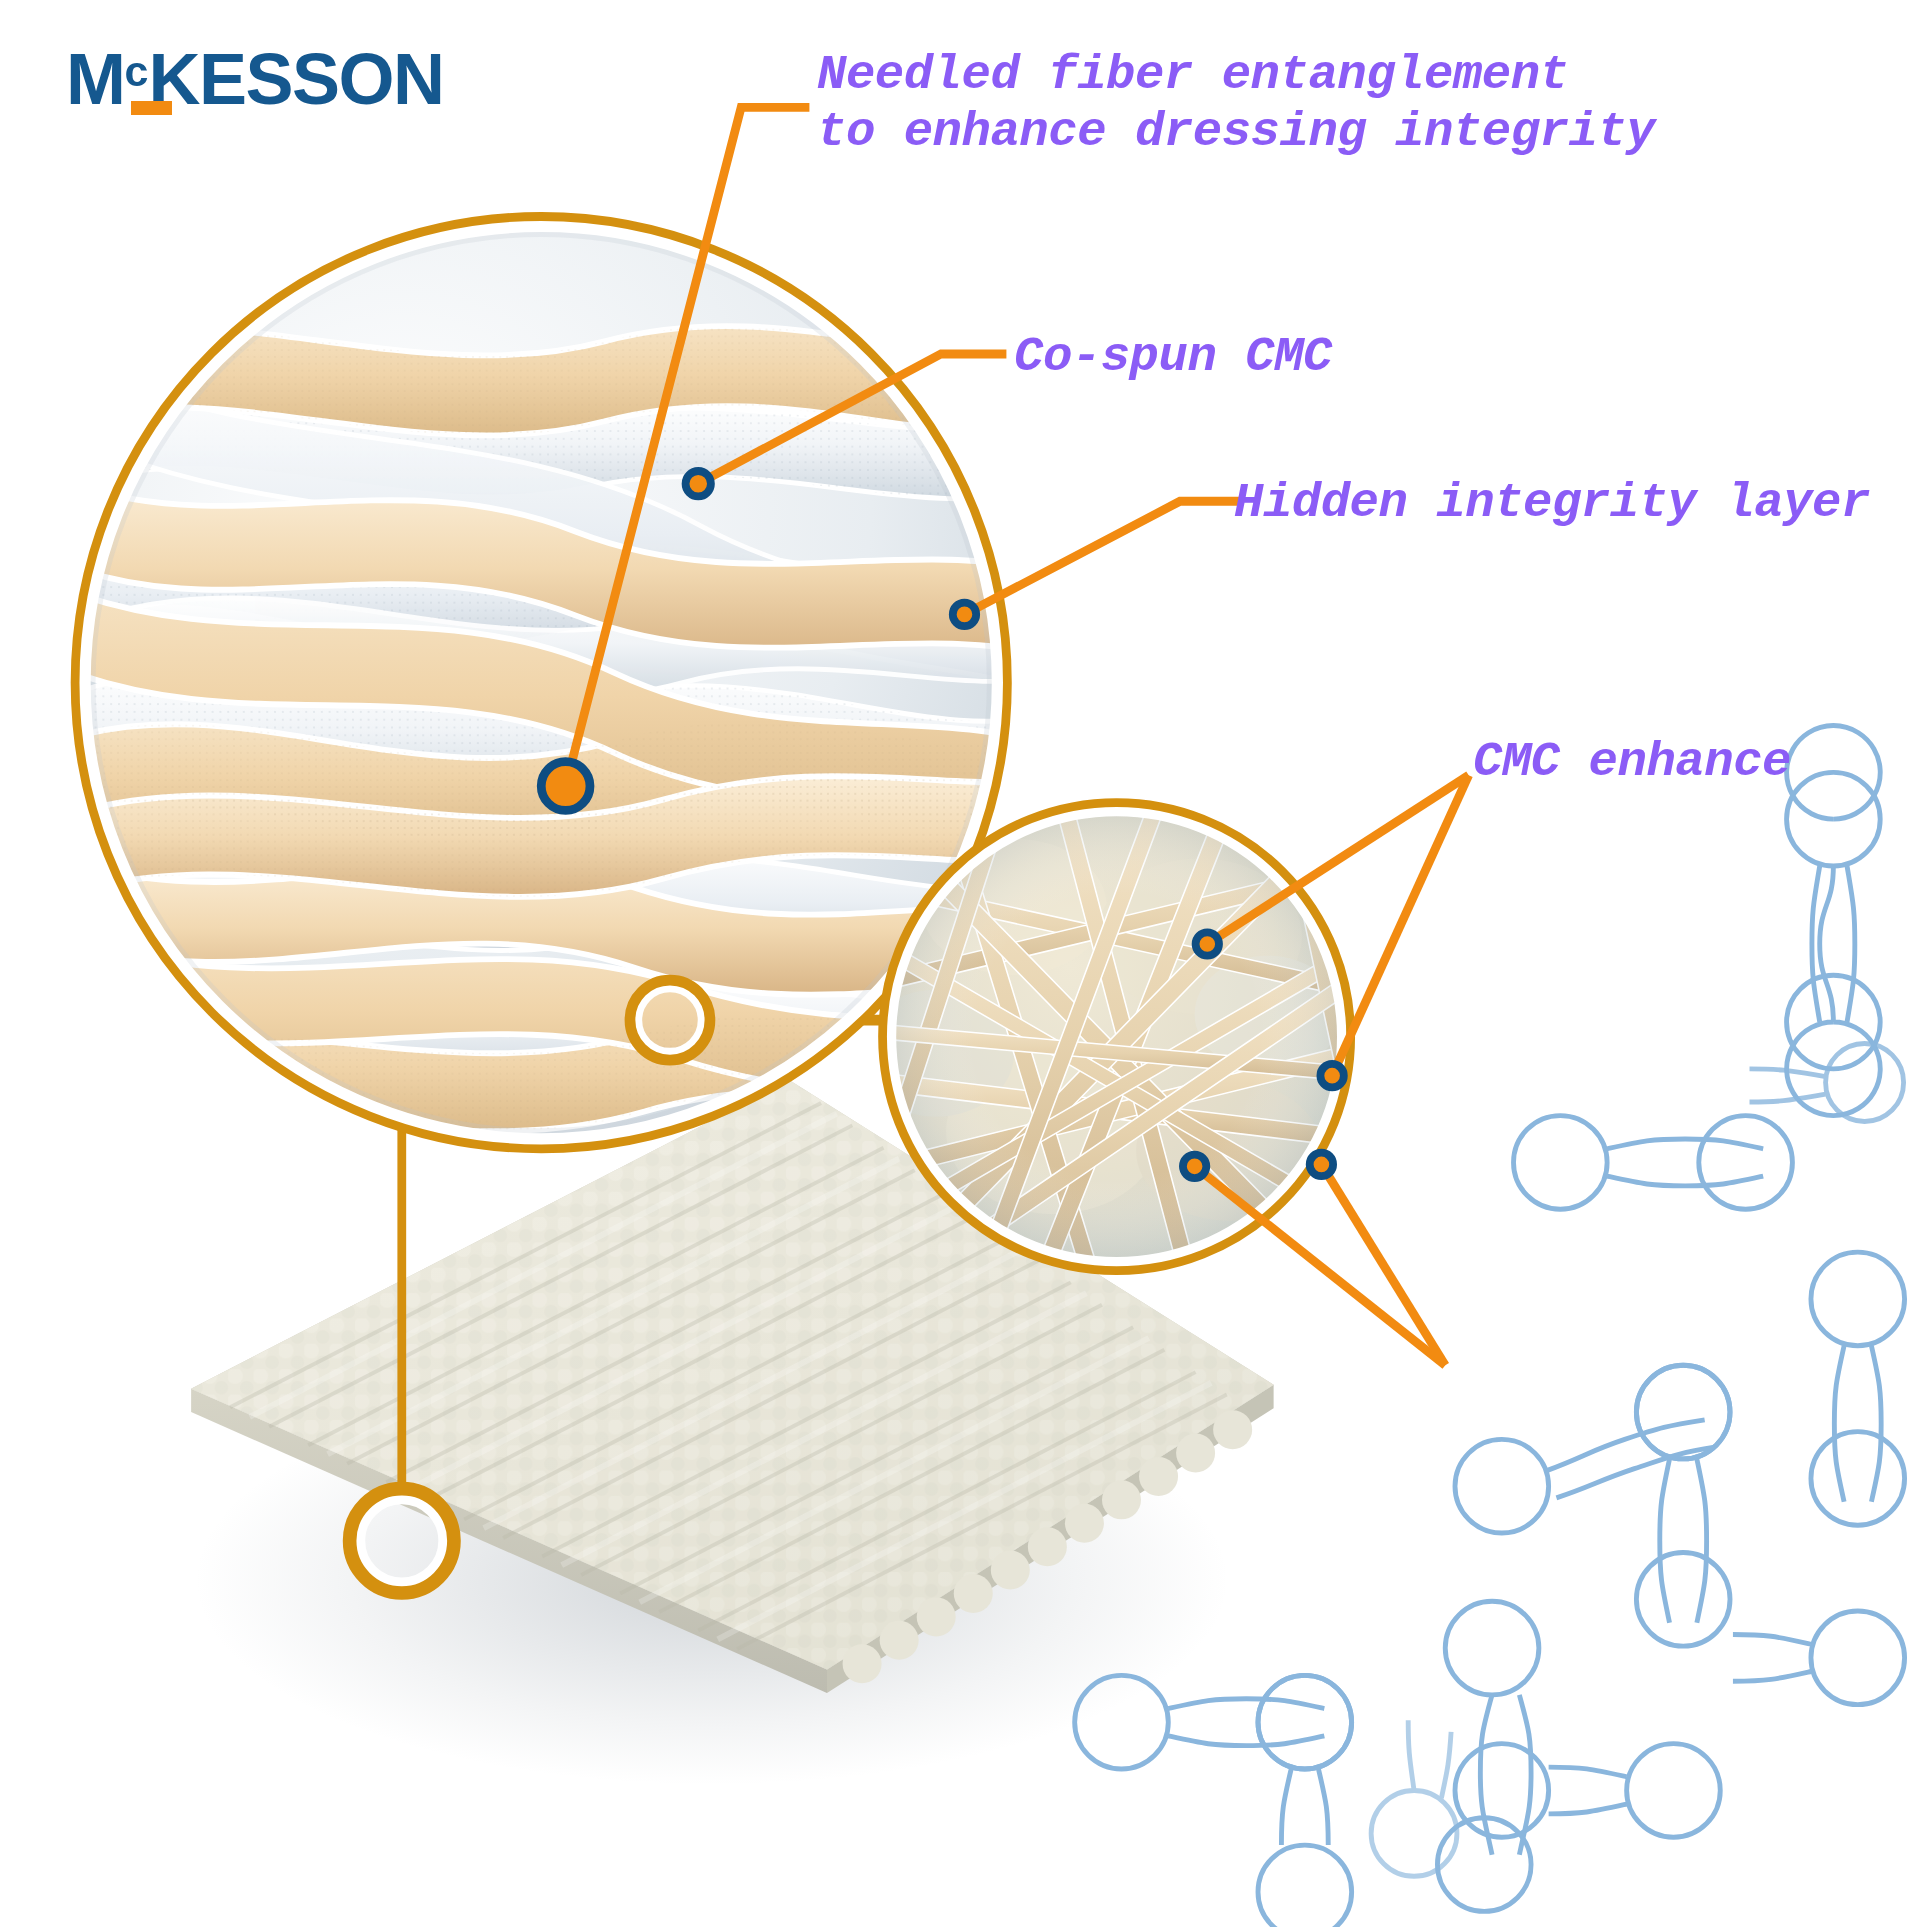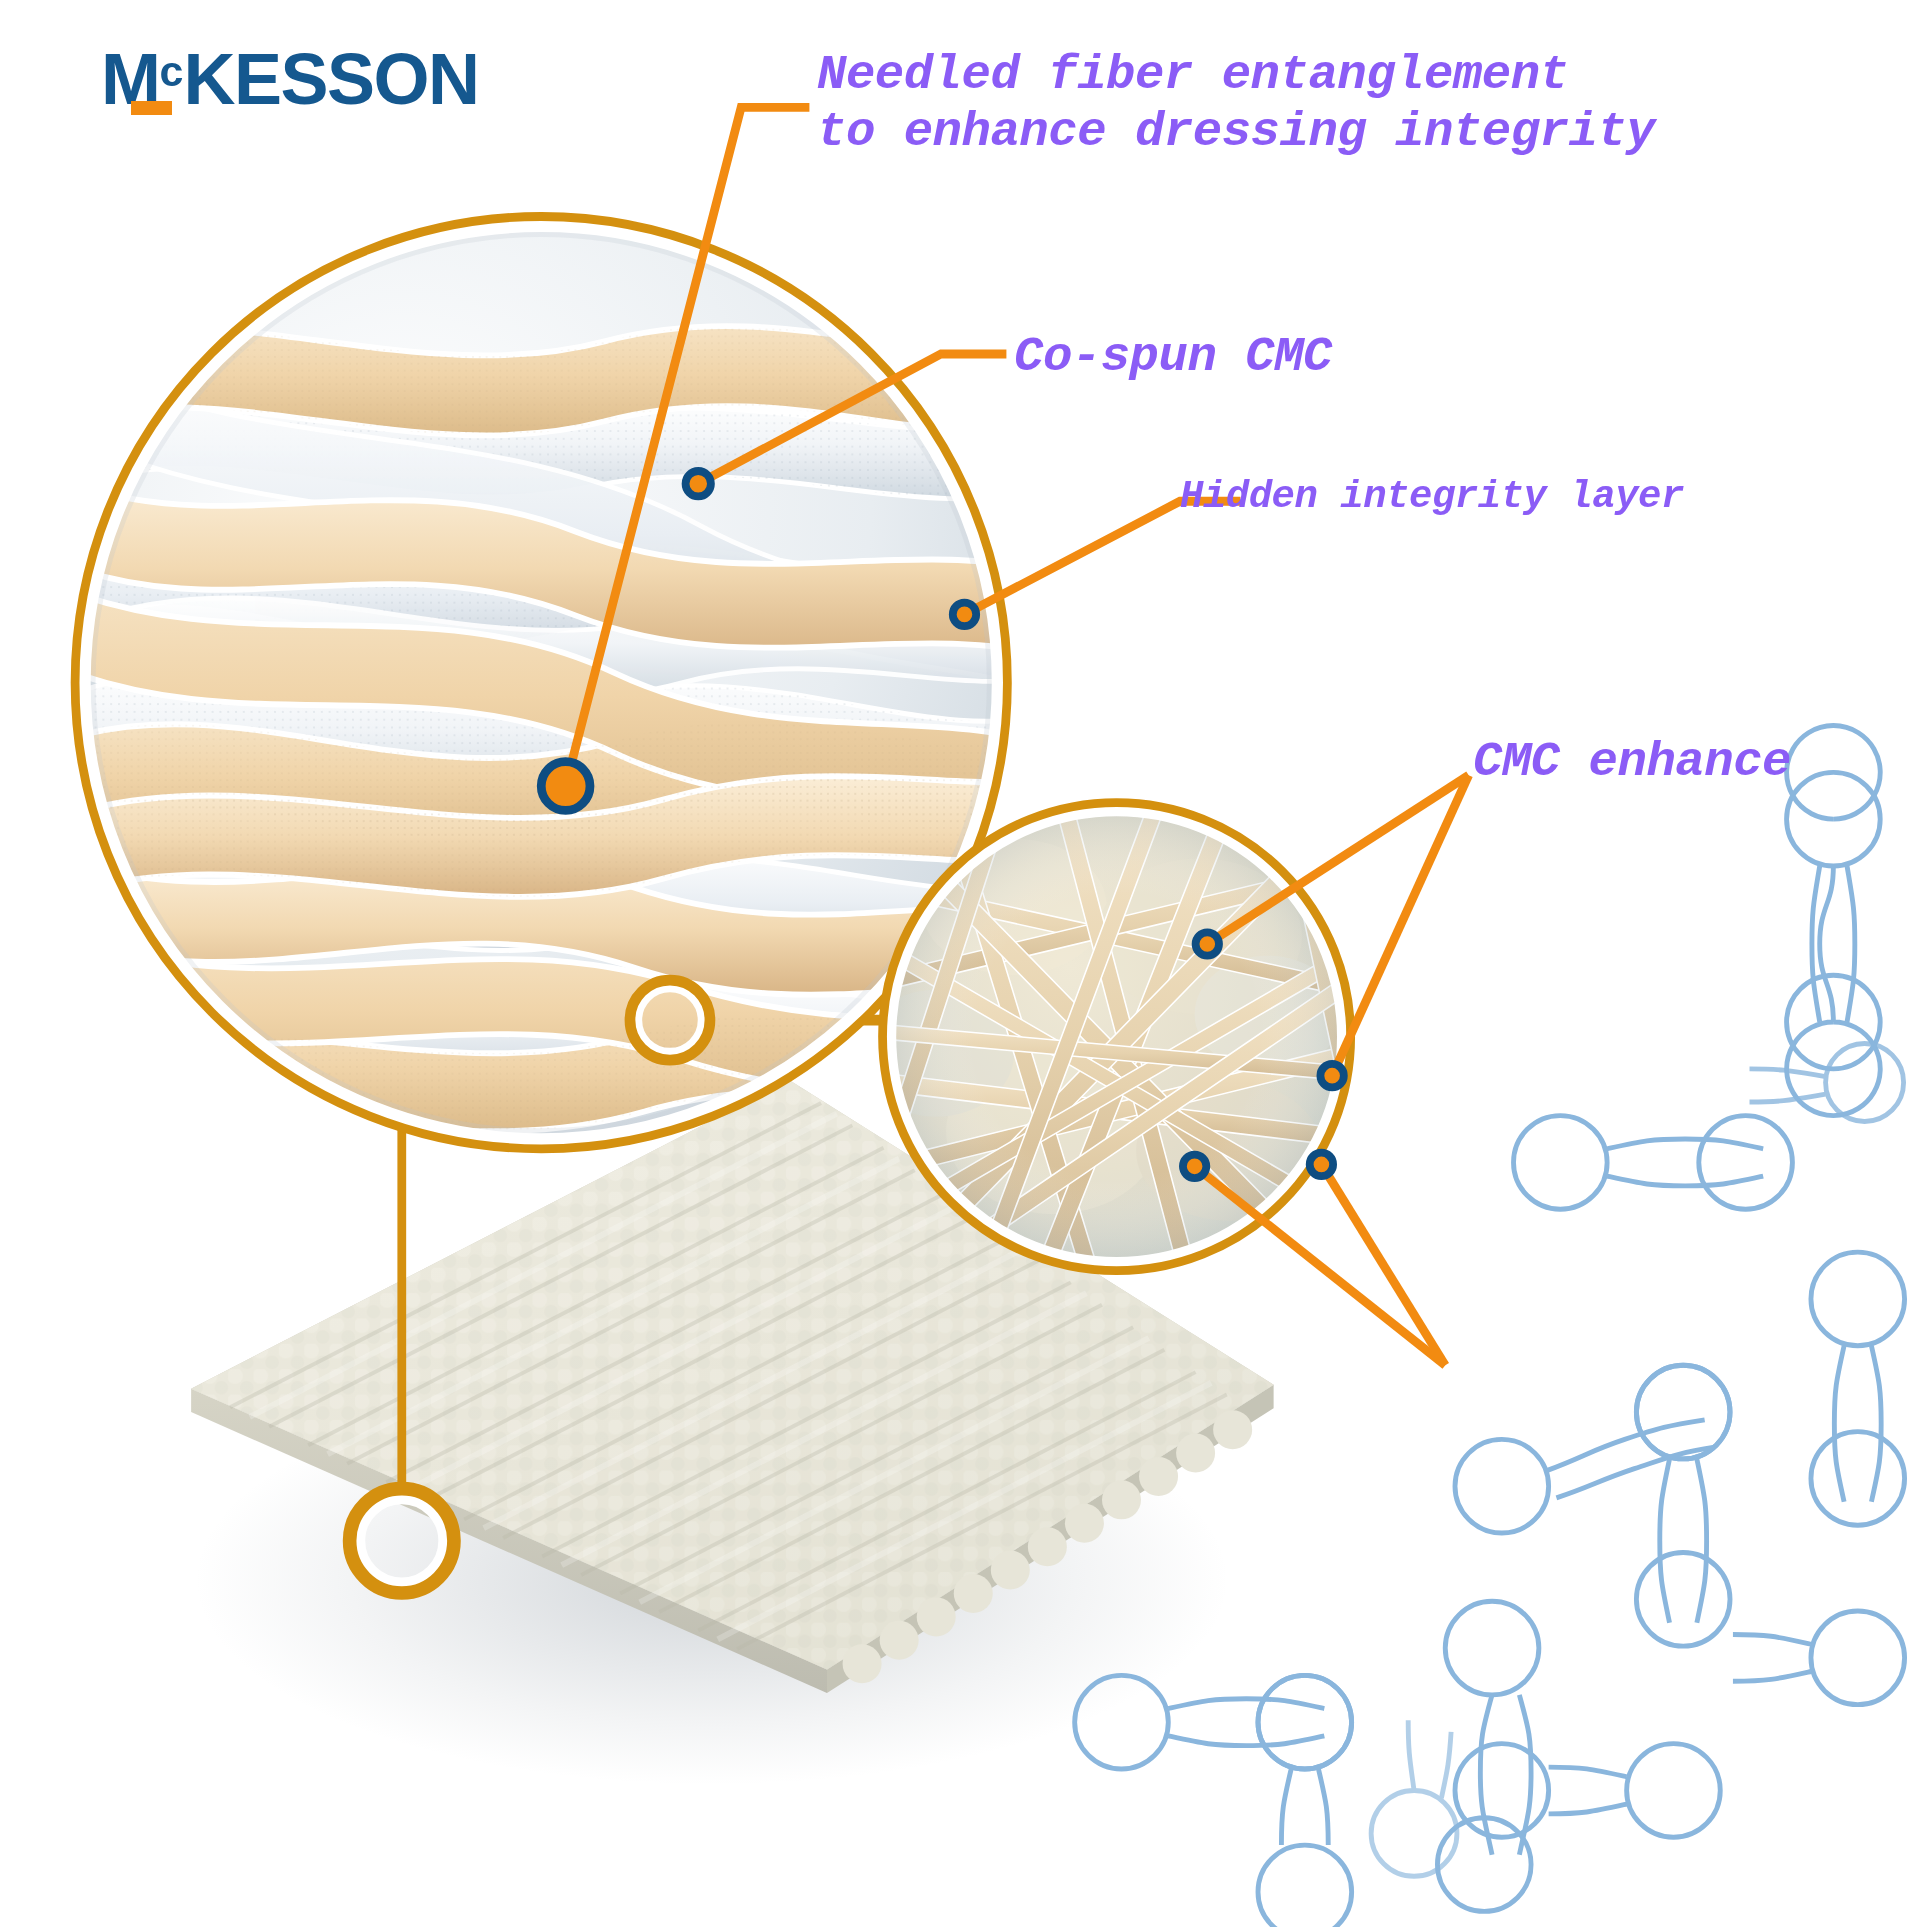--- a/index.html
+++ b/index.html
@@ -29,21 +29,20 @@
     position: absolute;
     left: 66px;
     top: 43px;
     font-family: "Liberation Sans", sans-serif;
     font-weight: bold;
     font-size: 72px;
     letter-spacing: -1.5px;
     color: #15588f;
     white-space: nowrap;
     line-height: 1;
-    margin-left: 35px;
   }
   .logo .lg-m { font-size: 72px; }
   .logo .lg-c {
     font-size: 43px;
     position: relative;
     top: -17.6px;
     letter-spacing: 0;
   }
   .logo .lg-rest { font-size: 72px; }
   .logo-bar {
@@ -60,21 +59,21 @@
     color: #8b5cf6;
     font-weight: bold;
     font-style: italic;
     font-family: Liberation Mono, monospace;
     line-height: 1.17;
     white-space: pre-line;
     letter-spacing: -0.5px;
   }
   #lbl-needled { left: 817px; top: 47px;  font-size: 49px; }
   #lbl-cospun  { left: 1014px; top: 329px; font-size: 49px; }
-  #lbl-hidden  { left: 1180px; top: 475px; font-size: 39px; }
+  #lbl-hidden  { left: 1234px; top: 475px; font-size: 49px; }
   #lbl-cmc     { left: 1473px; top: 734px; font-size: 49px; }
   #lbl-alg     { left: 1266px; top: 1374px; font-size: 49px; }
 </style>
 </head>
 <body>
 
 <div id="stage">
 
   <svg id="art" viewBox="0 0 1976 1976" xmlns="http://www.w3.org/2000/svg">
     <defs>

